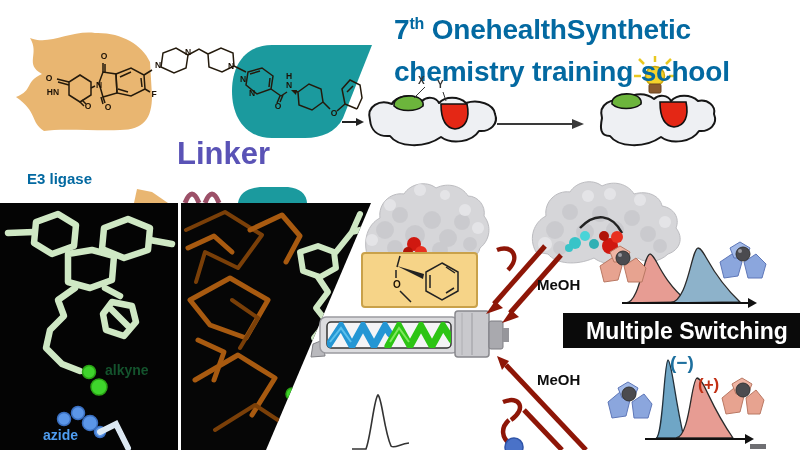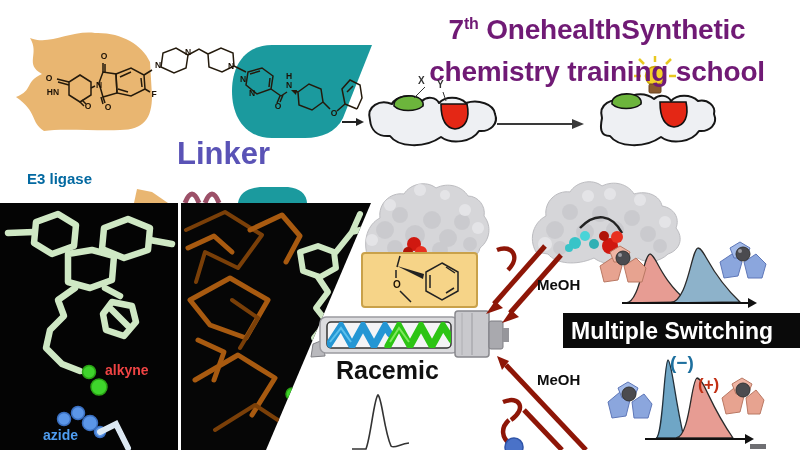--- a/index.html
+++ b/index.html
@@ -1,29 +1,29 @@
 <!DOCTYPE html>
 <html><head>
 <meta charset="utf-8">
 <style>
   html,body{margin:0;padding:0;background:#fff;}
   .stage{position:relative;width:800px;height:450px;background:#ffffff;overflow:hidden;
          font-family:"Liberation Sans",sans-serif;}
   .txt{position:absolute;white-space:nowrap;}
   svg{position:absolute;left:0;top:0;}
-  .title{font-size:28px;line-height:42px;font-weight:600;color:#701a75;letter-spacing:-0.2px;text-align:center;}
+  .title{font-size:28px;line-height:42px;font-weight:600;color:#0369a1;letter-spacing:-0.2px;}
   .title sup{font-size:16px;}
   .linker{font-size:31px;font-weight:bold;color:#5a53b6;margin-left:20px;}
   .e3{font-size:15px;font-weight:bold;color:#0369a1;}
   .xy{font-size:10px;font-weight:600;color:#333;}
-  .alk{font-size:14px;font-weight:bold;color:#ef4444;}
+  .alk{font-size:14px;font-weight:bold;color:#14532d;}
   .azi{font-size:14px;font-weight:bold;color:#4f9df0;text-align:center;}
   .rac{font-size:25px;font-weight:bold;color:#111;}
   .meoh{font-size:15px;font-weight:bold;color:#0d0d0d;}
-  .banner{font-size:23px;font-weight:800;color:#fff;width:210px;text-align:right;}
+  .banner{font-size:23px;font-weight:800;color:#fff;width:210px;text-align:left;margin-left:23px;}
   .minus{font-size:19px;font-weight:bold;color:#1d6f9e;}
   .plus{font-size:17px;font-weight:bold;color:#c23015;}
 </style>
 </head>
 <body>
 
 <div class="stage">
 
 <svg width="800" height="450" viewBox="0 0 800 450">
   <defs>
@@ -341,20 +341,19 @@
 
 <div class="txt linker" style="left:157px;top:136px;">Linker</div>
 <div class="txt e3" style="left:27px;top:170px;">E3 ligase</div>
 
 <div class="txt xy" style="left:418px;top:75px;">X</div>
 <div class="txt xy" style="left:437px;top:79px;">Y</div>
 
 <div class="txt alk" style="left:105px;top:362px;">alkyne</div>
 <div class="txt azi" style="left:43px;top:427px;">azide</div>
 
-<div class="txt rac" style="left:336px;top:356px;">Racemic</div>
 <div class="txt meoh" style="left:537px;top:276px;">MeOH</div>
 <div class="txt meoh" style="left:537px;top:371px;">MeOH</div>
 <div class="txt banner" style="left:563px;top:318px;">Multiple Switching</div>
 <div class="txt minus" style="left:670px;top:352px;">(−)</div>
 <div class="txt plus" style="left:698px;top:375px;">(+)</div>
 
 </div>
 
 </body></html>

